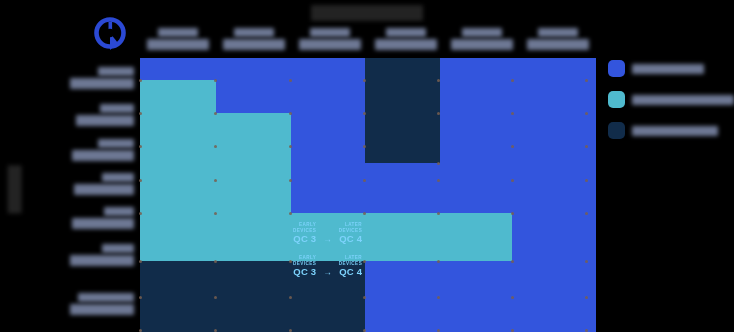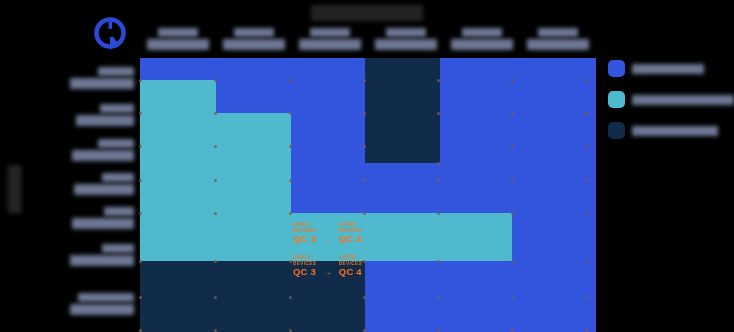--- a/index.html
+++ b/index.html
@@ -65,21 +65,21 @@
   .c-blue{background:#3355dd;}
   .c-teal{background:#4fbace;}
   .c-navy{background:#112c4a;}
   .dot{
     position:absolute;width:3px;height:3px;border-radius:50%;
     background:rgba(120,95,80,.85);pointer-events:none;
   }
 
   
   .annotation{
-    position:absolute;display:flex;align-items:flex-end;gap:7px;color:#f97316;
+    position:absolute;display:flex;align-items:flex-end;gap:7px;color:#7dd3fc;text-align:right;
   }
   .ann-block{display:flex;flex-direction:column;}
   .ann-kicker{
     font-size:4.6px;font-weight:700;letter-spacing:.45px;line-height:1.32;
     text-transform:uppercase;opacity:.95;
   }
   .ann-value{font-size:9.5px;font-weight:700;letter-spacing:.2px;line-height:1.1;}
   .ann-arrow{font-size:8.5px;font-weight:400;line-height:1;padding-bottom:1.5px;opacity:.95;}
 
   

